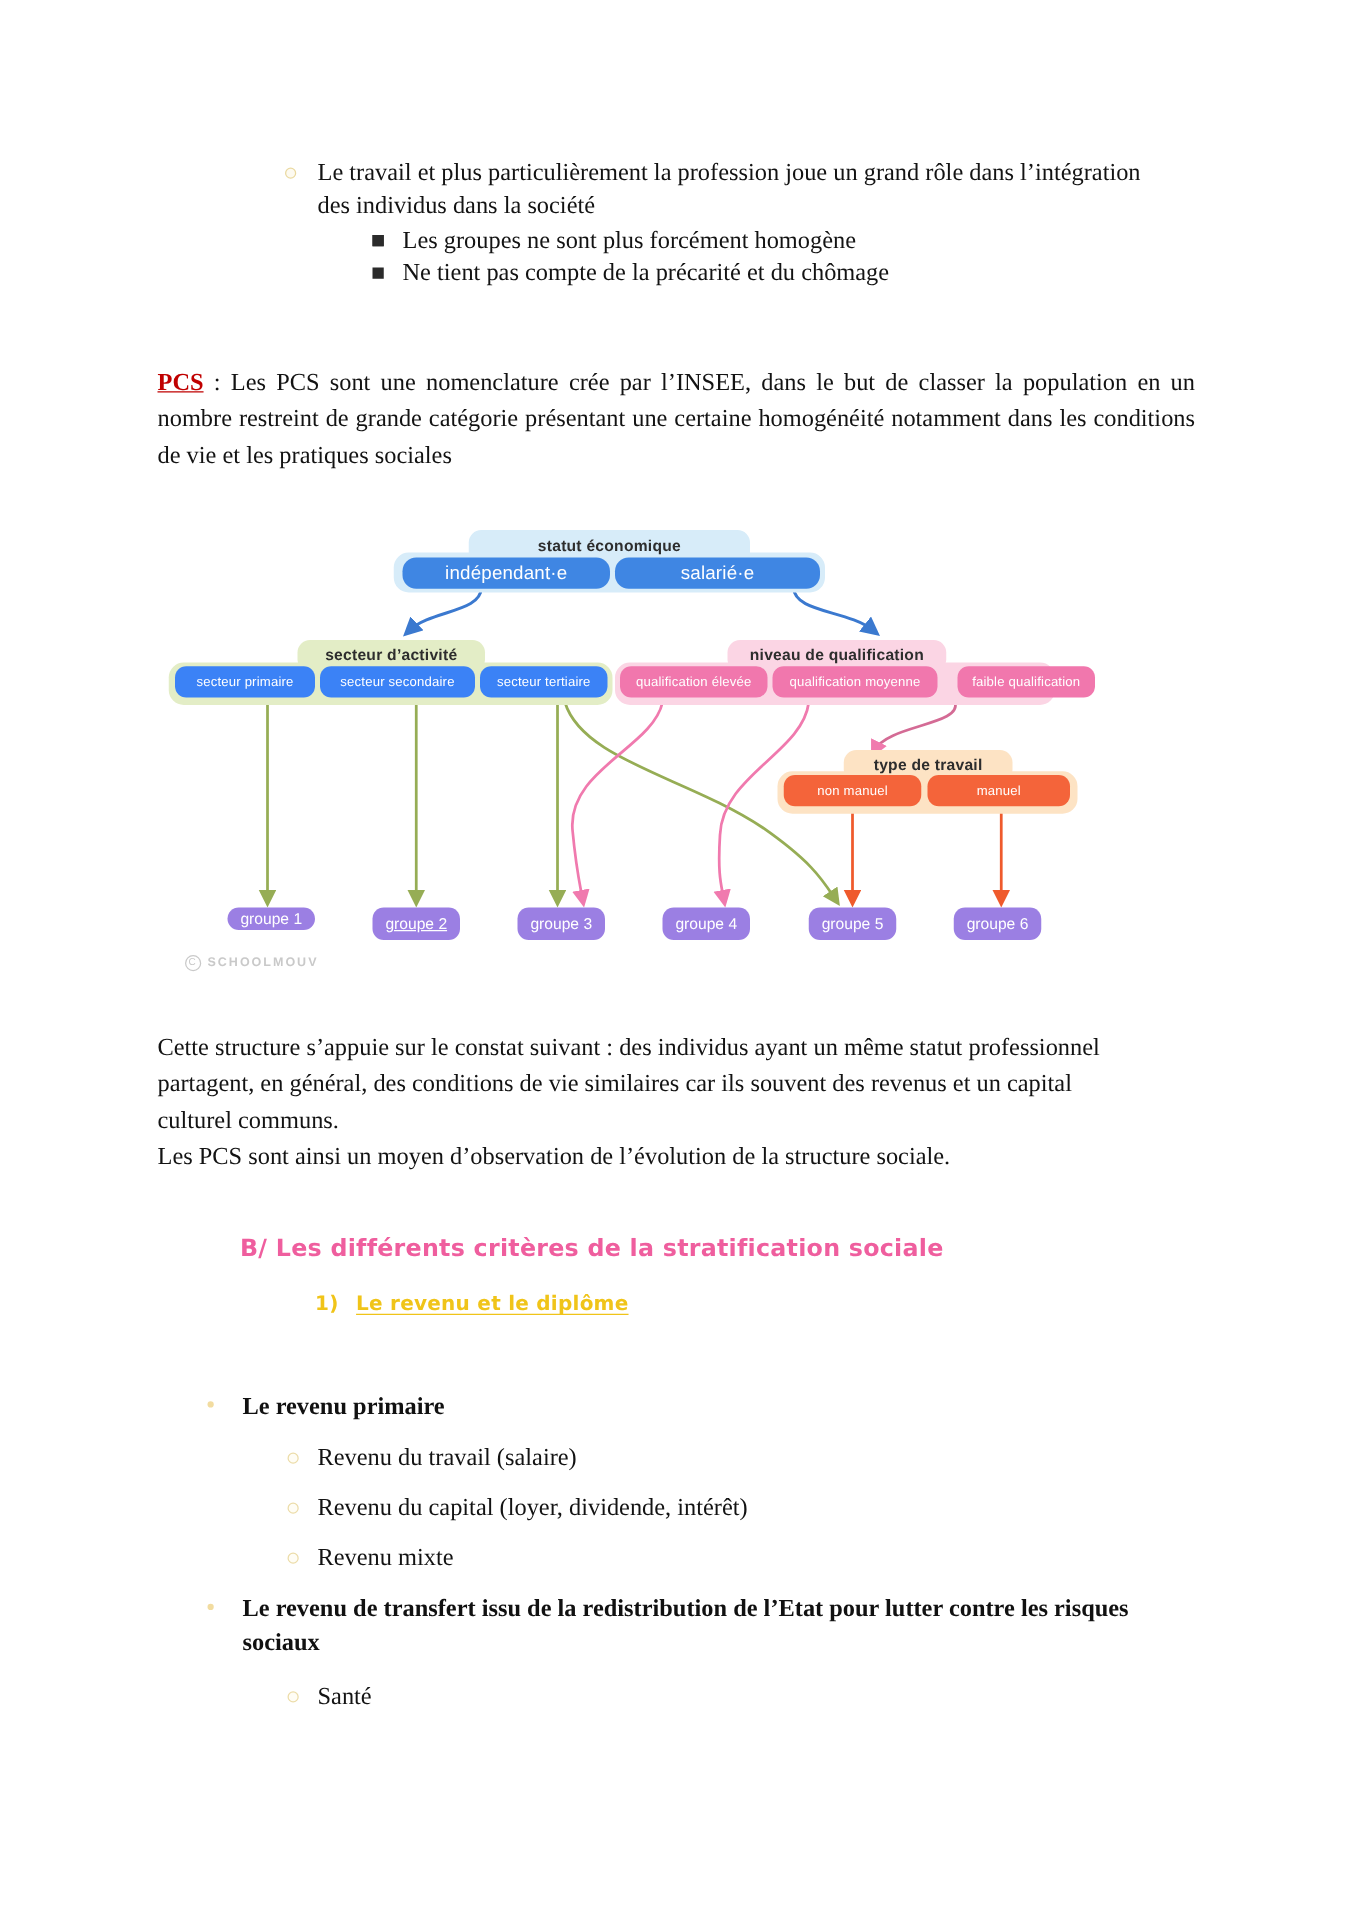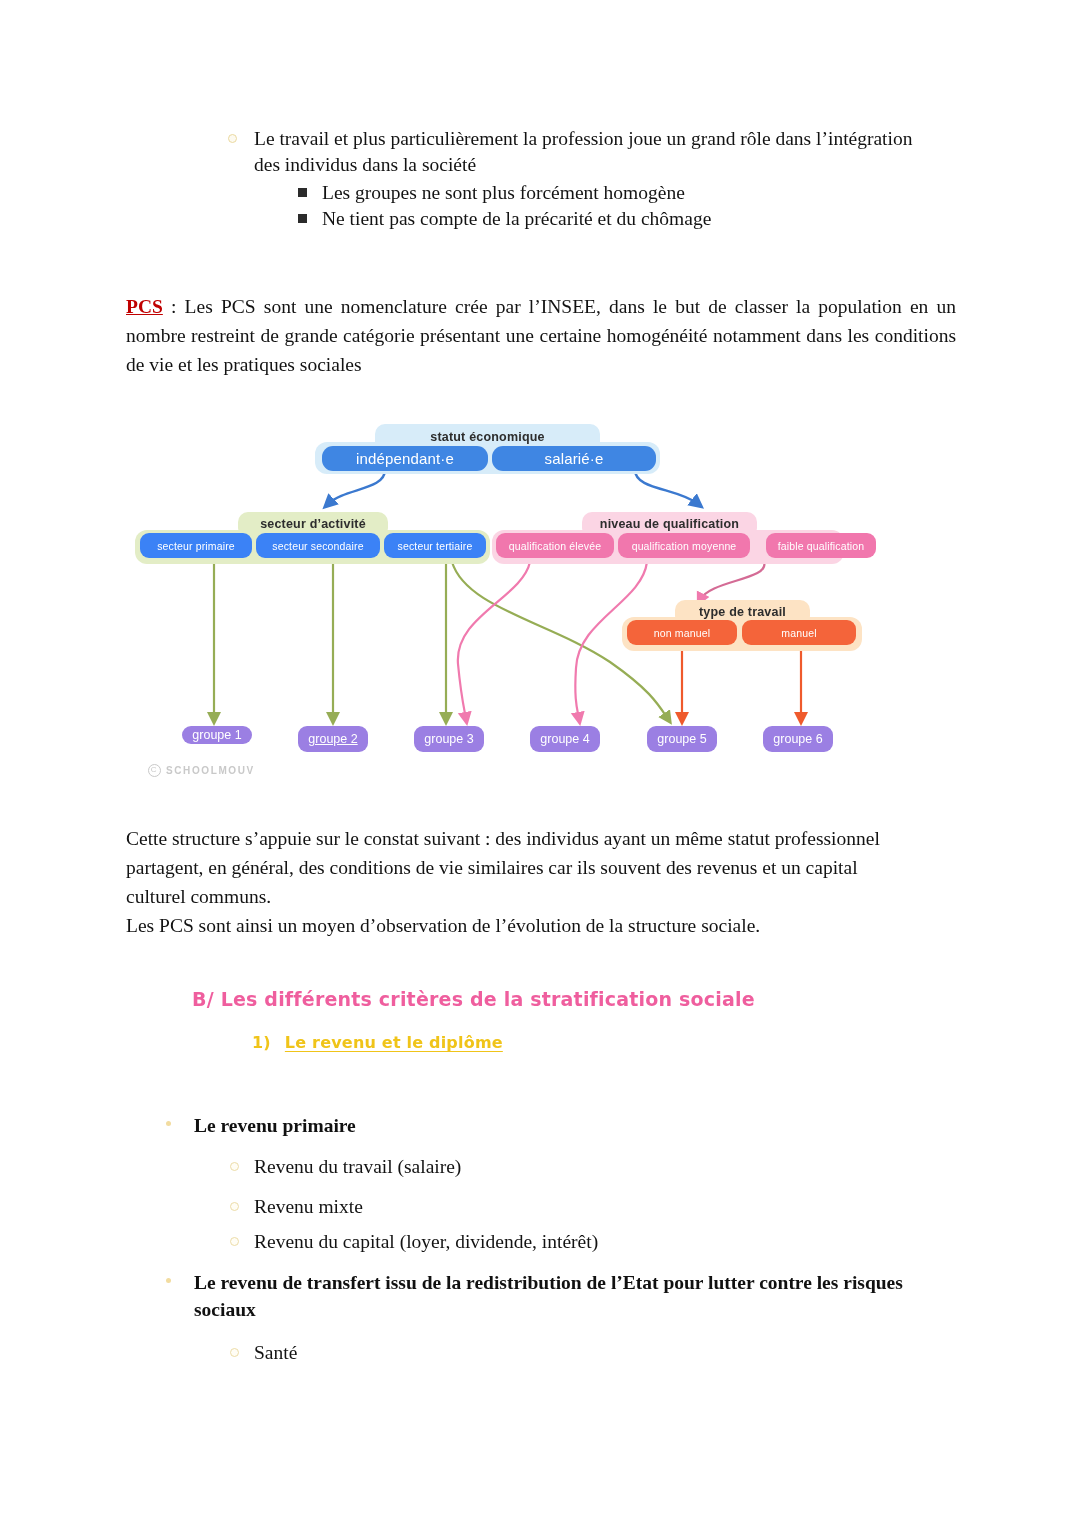--- a/index.html
+++ b/index.html
@@ -359,27 +359,27 @@
     <div class="b-lvl1">
       <span class="b-dot"></span>
       <span>Le revenu primaire</span>
     </div>
 
     <div style="margin-left:58px; margin-top:14px;">
       <div class="b-lvl2" style="margin-bottom:13px;">
         <span class="b-circ"></span>
         <span>Revenu du travail (salaire)</span>
       </div>
+      <div class="b-lvl2" style="margin-bottom:13px;">
+        <span class="b-circ"></span>
+        <span>Revenu du capital (loyer, dividende, intérêt)</span>
+      </div>
       <div class="b-lvl2" style="margin-bottom:8px;">
         <span class="b-circ"></span>
         <span>Revenu mixte</span>
-      </div>
-      <div class="b-lvl2" style="margin-bottom:13px;">
-        <span class="b-circ"></span>
-        <span>Revenu du capital (loyer, dividende, intérêt)</span>
       </div>
     </div>
 
     <div class="b-lvl1" style="margin-top:14px;">
       <span class="b-dot"></span>
       <span>Le revenu de transfert issu de la redistribution de l’Etat pour lutter contre les risques sociaux</span>
     </div>
 
     <div style="margin-left:58px; margin-top:16px;">
       <div class="b-lvl2">

